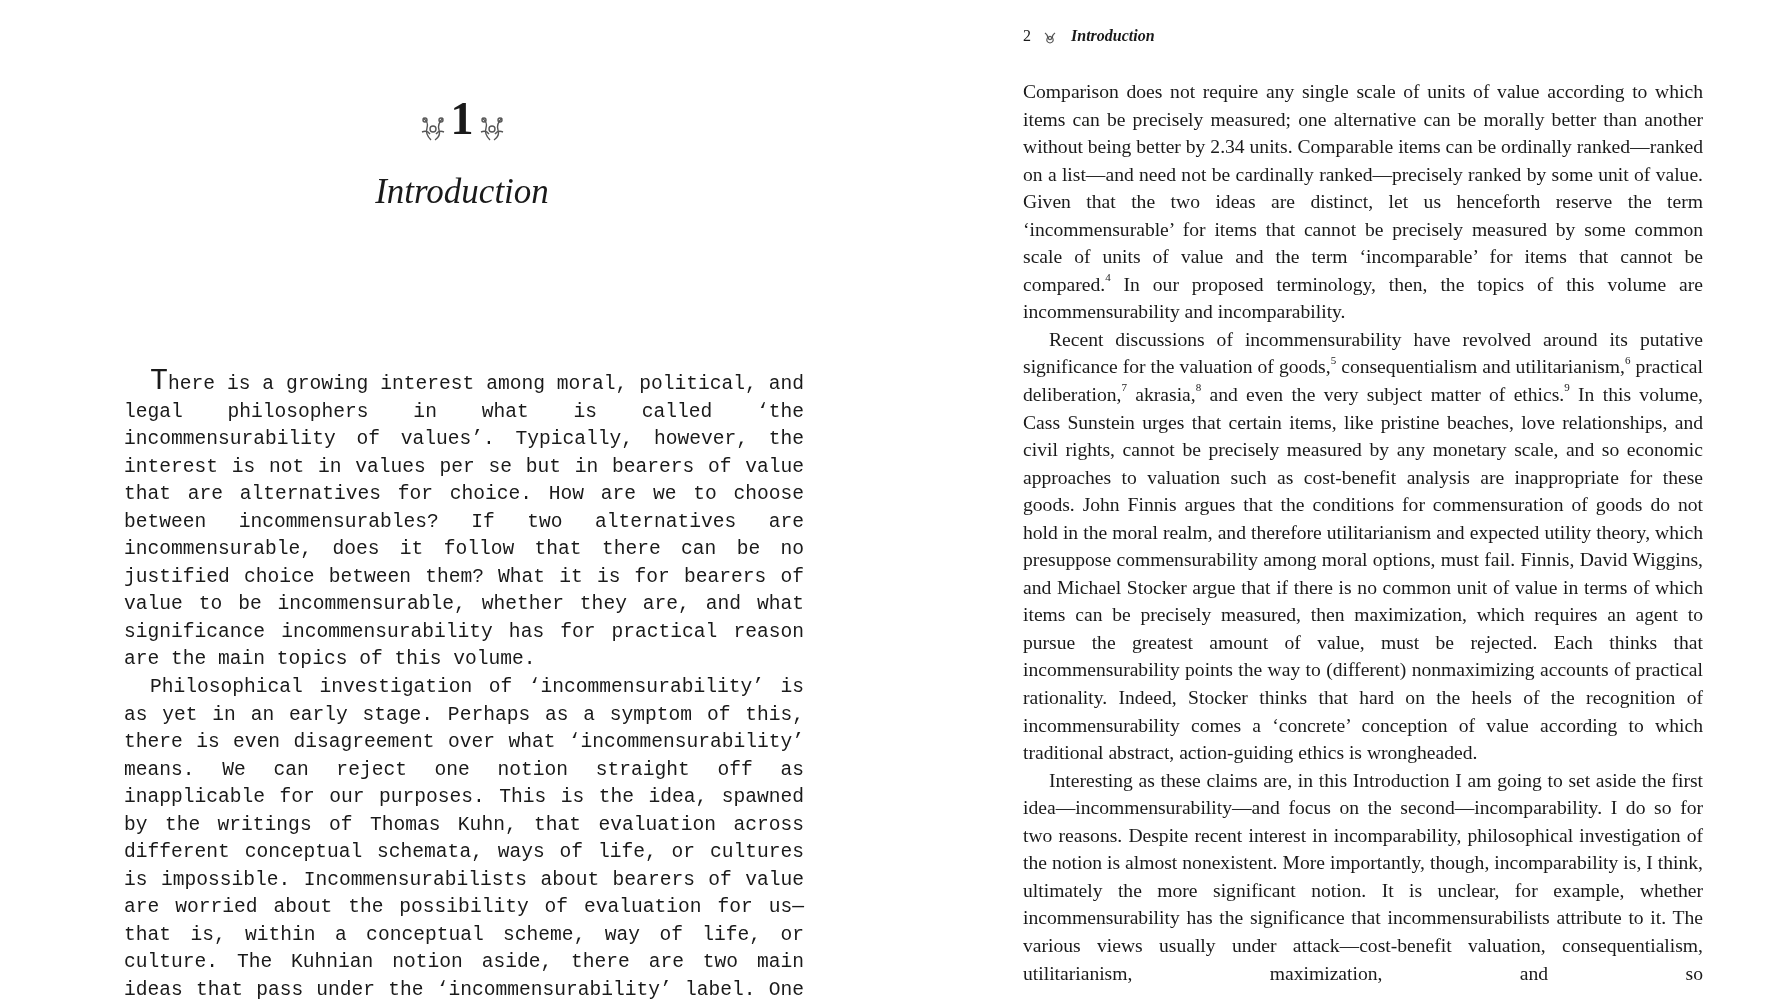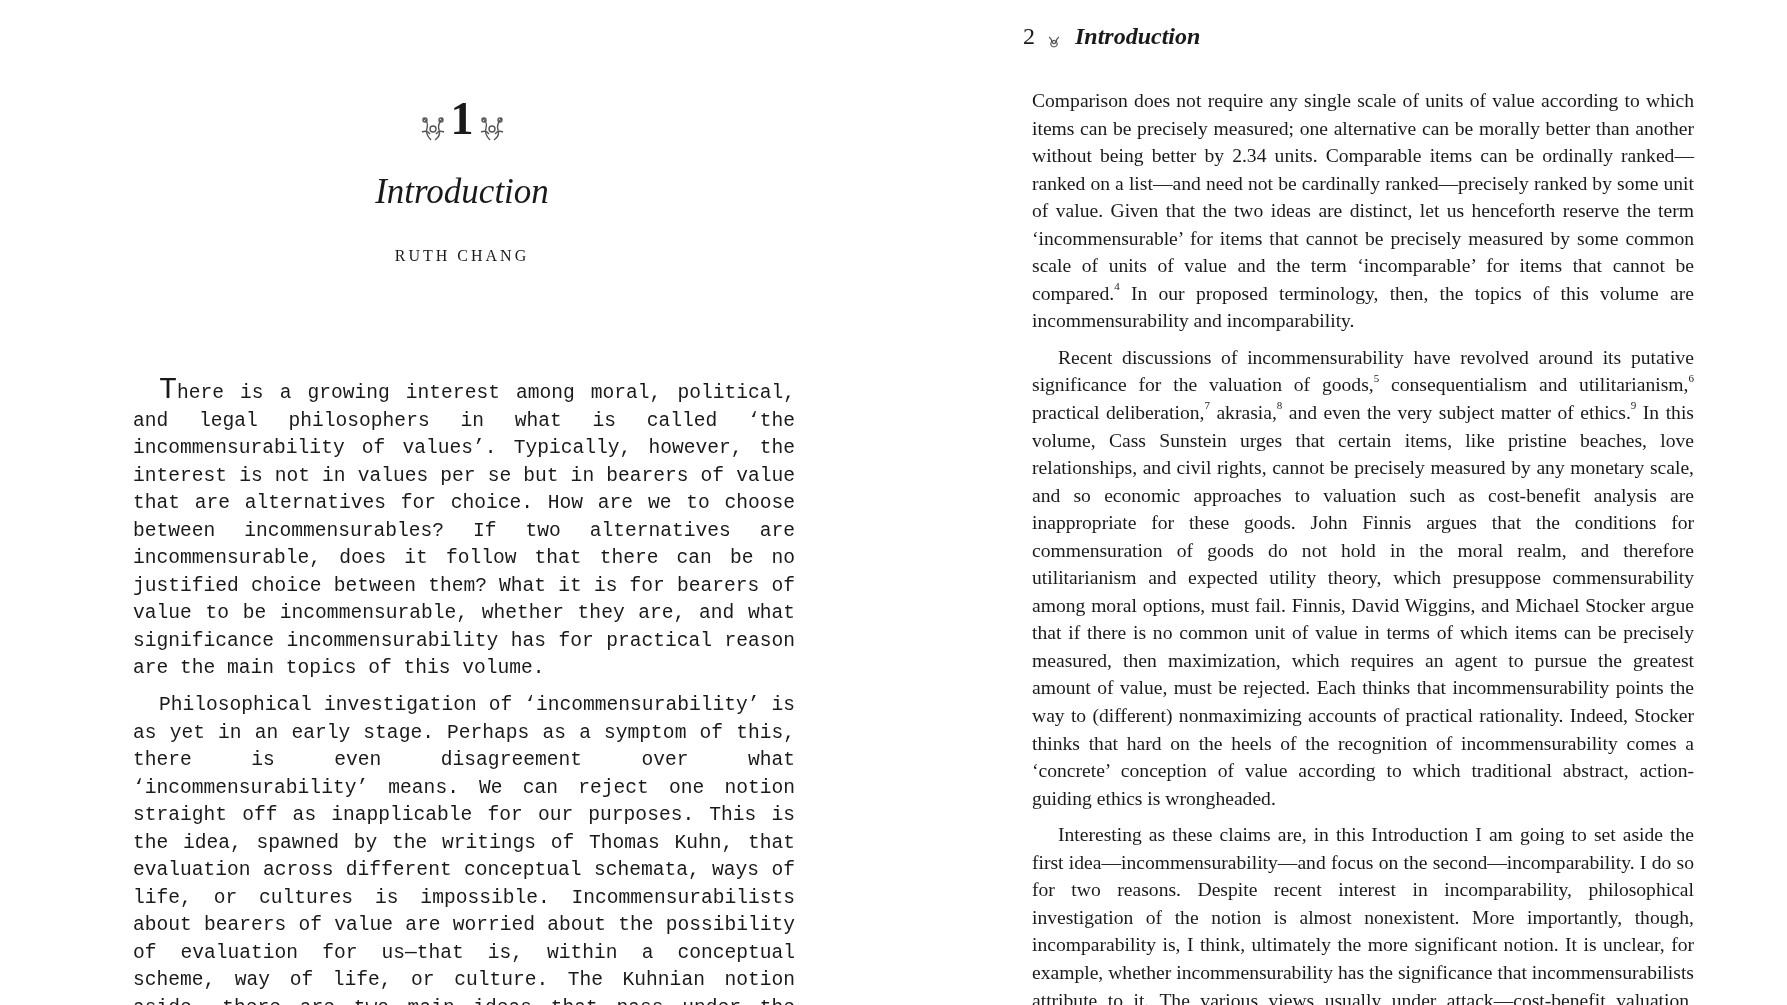--- a/index.html
+++ b/index.html
@@ -30,28 +30,28 @@
     font-size: 16px; letter-spacing: 3px; line-height: 22px;
   }
 
   .body-text {
     position: absolute; width: 680px;
     font-size: 19.6px; line-height: 27.55px; text-align: justify;
     hyphens: none;
   }
   .left-body { left: 124px; top: 371px; font-family: Liberation Mono, monospace; }
   .right-body { left: 130px; top: 78px; }
-  .body-text p { margin: 9px; text-indent: 26px; }
+  .body-text p { margin: 0; text-indent: 26px; }
   .body-text p.no-indent { text-indent: 0; }
   .dropcap { font-size: 30px; line-height: 20px; }
   sup { font-size: 11px; line-height: 0; position: relative; top: -2px; vertical-align: super; }
   .last-line { text-align-last: justify; }
 
   .running-head {
-    position: absolute; left: 130px; top: 24px; font-size: 24px; line-height: 24px;
+    position: absolute; left: 130px; top: 24px; font-size: 16px; line-height: 24px;
   }
   .running-head .page-num { margin-right: 12px; }
   .running-head .head-ornament {
     display: inline-block; width: 14px; height: 14px; vertical-align: middle;
     position: relative; top: -2px; margin-right: 14px;
   }
   .running-head .head-title { font-style: italic; font-weight: bold; }
   em { font-style: italic; }
 </style>
 </head>
@@ -80,21 +80,20 @@
             <circle cx="22" cy="6" r="2"></circle>
           <circle cx="14" cy="15" r="3"></circle>
           <path d="M3 18 Q8 16 11 20"></path>
             <path d="M25 18 Q20 16 17 20"></path>
         </g>
       </svg>
     </span>
   </div>
 
   <div class="chapter-title">Introduction</div>
-  <div class="chapter-author">RUTH CHANG</div>
 
   <div class="body-text left-body">
     <p><span class="dropcap">T</span><span>here is a growing interest among moral, political, and legal philosophers in what is called ‘the incommensurability of values’. Typically, however, the interest is not in values per se but in bearers of value that are alternatives for choice. How are we to choose between incommensurables? If two alternatives are incommensurable, does it follow that there can be no justified choice between them? What it is for bearers of value to be incommensurable, whether they are, and what significance incommensurability has for practical reason are the main topics of this volume.</span></p>
     <p class="last-line"><span>Philosophical investigation of ‘incommensurability’ is as yet in an early stage. Perhaps as a symptom of this, there is even disagreement over what ‘incommensurability’ means. We can reject one notion straight off as inapplicable for our purposes. This is the idea, spawned by the writings of Thomas Kuhn, that evaluation across different conceptual schemata, ways of life, or cultures is impossible. Incommensurabilists about bearers of value are worried about the possibility of evaluation for us—that is, within a conceptual scheme, way of life, or culture. The Kuhnian notion aside, there are two main ideas that pass under the ‘incommensurability’ label. One is that incommensurable items cannot be precisely measured by a single ‘scale’ of units of value. This idea has historical roots. The Pythagoreans first determined as incommensurable the diameter and side of a regular pentagon: the proportional lengths could not be expressed in terms of integers, and thus it was thought that there was no single scale in terms of which their lengths could be measured.</span><sup>1</sup><span> Other writers have moved away from the Pythagorean idea and have focused instead on </span><em>incomparability,</em><span> the idea that items</span></p>
   </div>
 </div>
 
 <div class="page page-right">
   <div class="running-head">
     <span class="page-num">2</span><span class="head-ornament">

